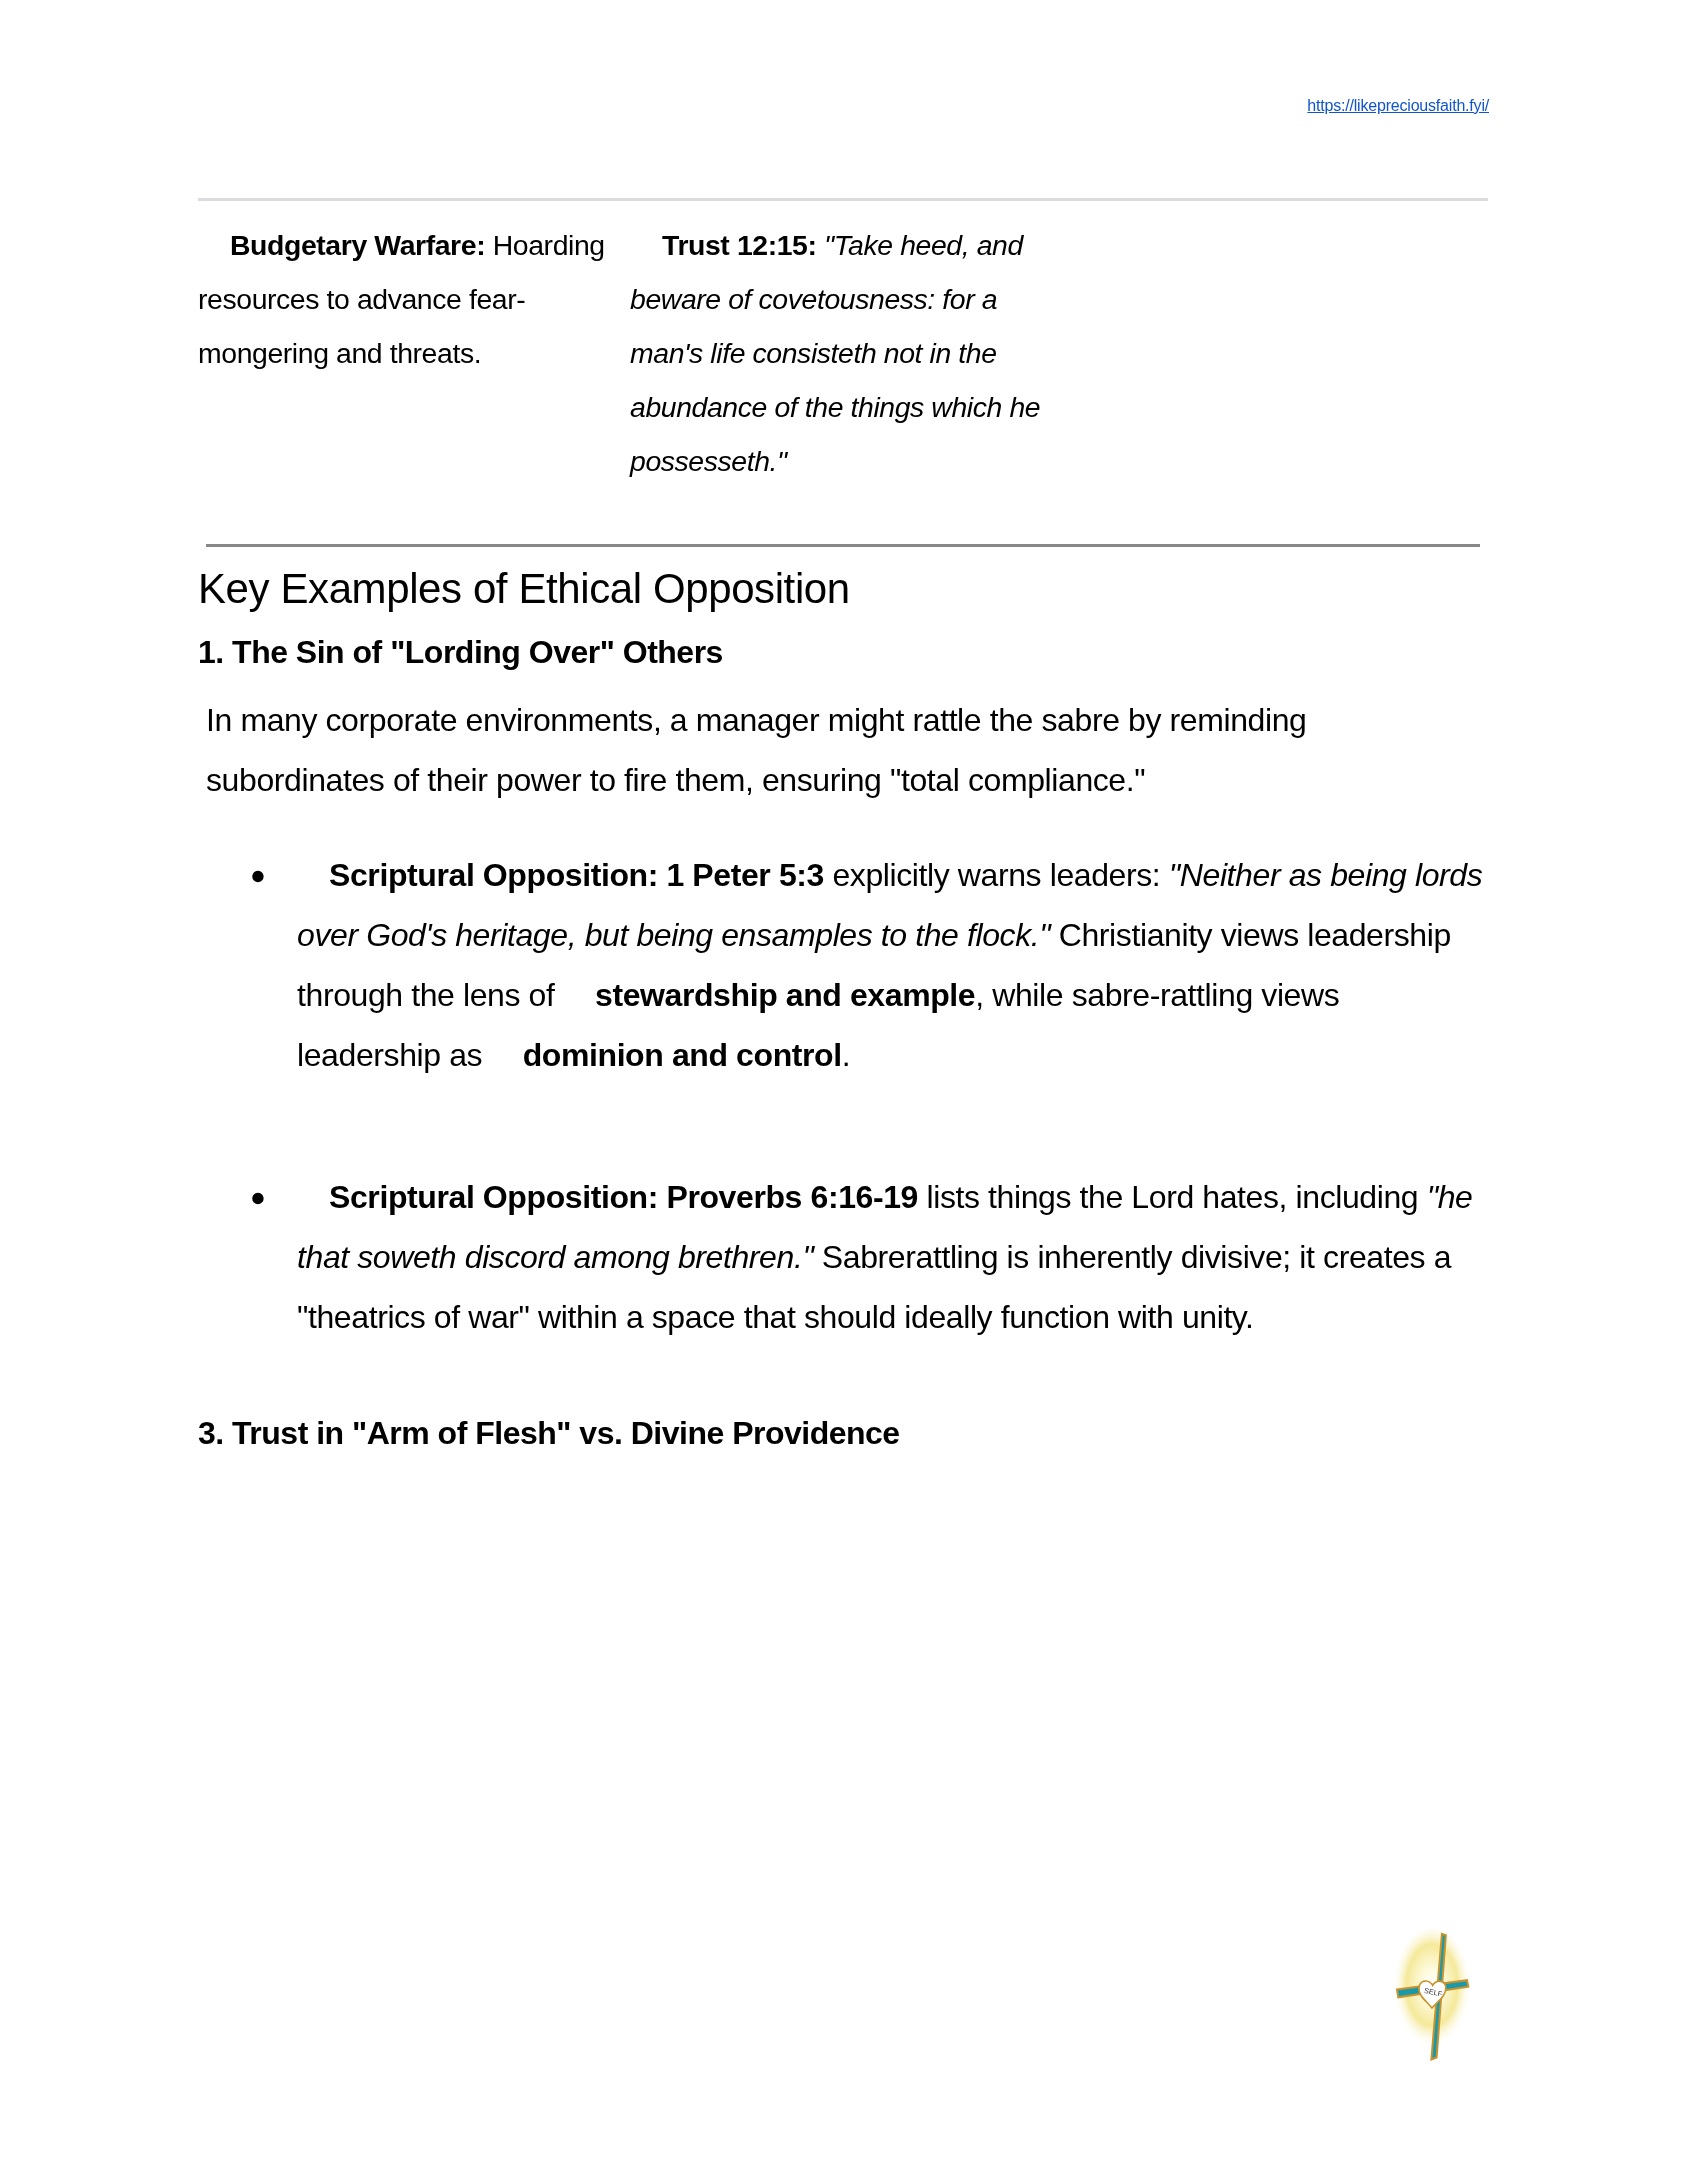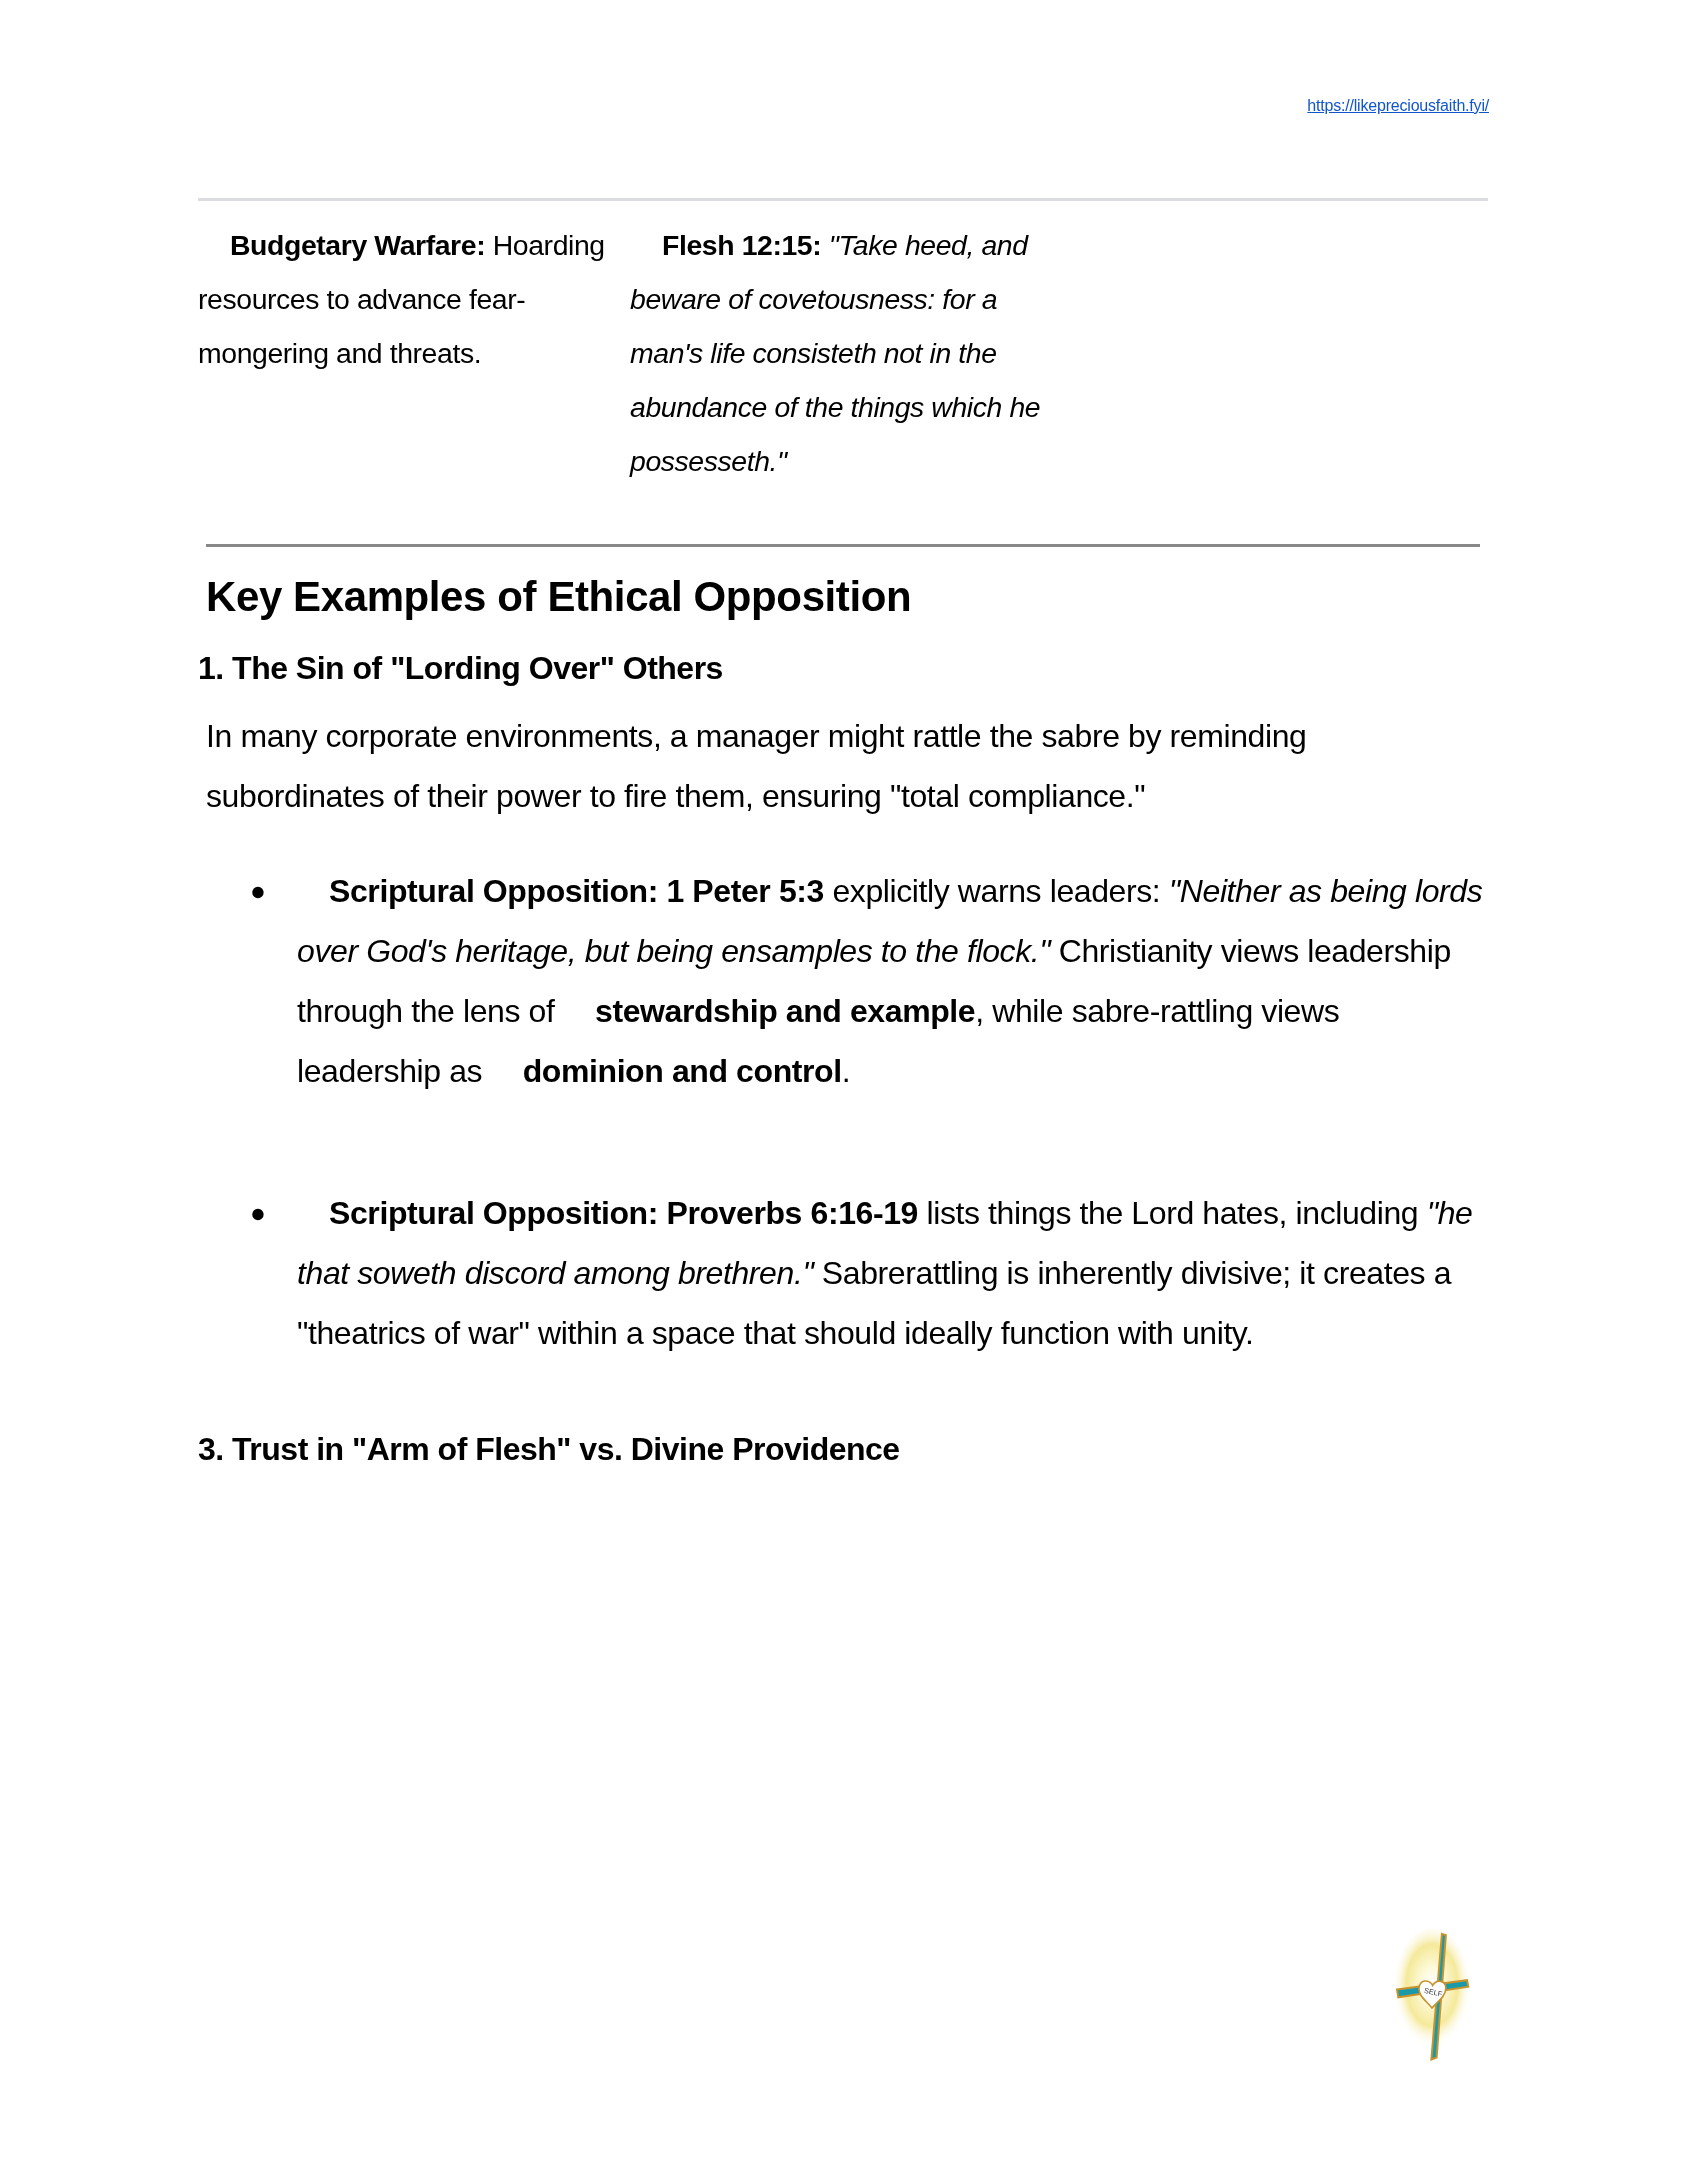--- a/index.html
+++ b/index.html
@@ -7,21 +7,21 @@
   .page { position: absolute; left: 0; top: 0; width: 1687px; height: 2183px; }
   .header-link { position: absolute; right: 198px; top: 97px; font-size: 16px; color: #1155cc; text-decoration: underline; letter-spacing: -0.2px; }
   .table-rule { position: absolute; left: 198px; top: 198px; width: 1290px; height: 2.6px; background: #dadce0; }
   .table { position: absolute; left: 198px; top: 218px; width: 1290px; display: flex; font-size: 28.4px; line-height: 54px; letter-spacing: -0.4px; }
   .col { box-sizing: border-box; }
   .col1 { width: 432px; }
   .col2 { width: 441px; }
   .col3 { width: 417px; }
   .hr { position: absolute; left: 206px; top: 544px; width: 1274px; height: 2.6px; background: #888888; }
   .content { position: absolute; left: 198px; top: 556px; width: 1290px; }
-  h1 { font-weight: bold; font-size: 42px; margin: 8px; line-height: 66px; letter-spacing: -0.4px; }
+  h1 { font-weight: normal; font-size: 42px; margin: 0; line-height: 66px; letter-spacing: -0.4px; }
   h2 { font-weight: bold; font-size: 32px; margin: 0; line-height: 60px; letter-spacing: -0.5px; }
   p { font-size: 32px; margin: 8px; line-height: 60px; letter-spacing: -0.4px; }
   ul { margin: 0; padding: 0; list-style: none; }
   li { position: relative; padding-left: 99px; font-size: 32px; line-height: 60px; letter-spacing: -0.4px; }
   .bullet { position: absolute; left: 52px; top: 0; font-size: 26.5px; }
   .gap-s { height: 26.5px; }
   .gap-l { height: 56px; }
   .logo { position: absolute; left: 1389px; top: 1922px; width: 86px; height: 152px; }
   b { font-weight: bold; margin-left: 32px; }
   i { font-style: italic; }
@@ -30,21 +30,21 @@
 <body>
 
 <div class="page">
 
   <a class="header-link">https://likepreciousfaith.fyi/</a>
 
   <div class="table-rule"></div>
 
   <div class="table">
     <div class="col col1"><b>Budgetary Warfare:</b><span> Hoarding resources to advance fear-mongering and threats.</span></div>
-    <div class="col col2"><b>Flesh 12:15:</b><i> "Take heed, and beware of covetousness: for a man's life consisteth not in the abundance of the things which he possesseth."</i></div>
+    <div class="col col2"><b>Trust 12:15:</b><i> "Take heed, and beware of covetousness: for a man's life consisteth not in the abundance of the things which he possesseth."</i></div>
   </div>
 
   <div class="hr"></div>
 
   <div class="content">
     <h1>Key Examples of Ethical Opposition</h1>
 
     <h2>1. The Sin of "Lording Over" Others</h2>
     <p>In many corporate environments, a manager might rattle the sabre by reminding subordinates of their power to fire them, ensuring "total compliance."</p>
     <div class="gap-s"></div>

